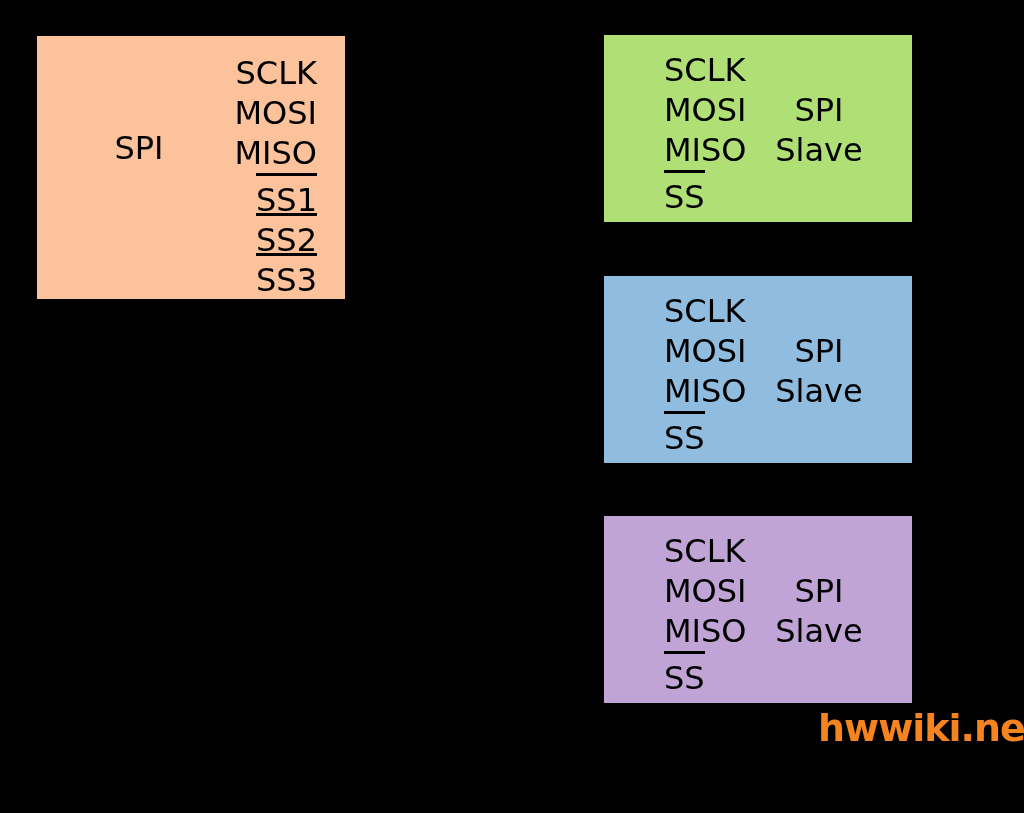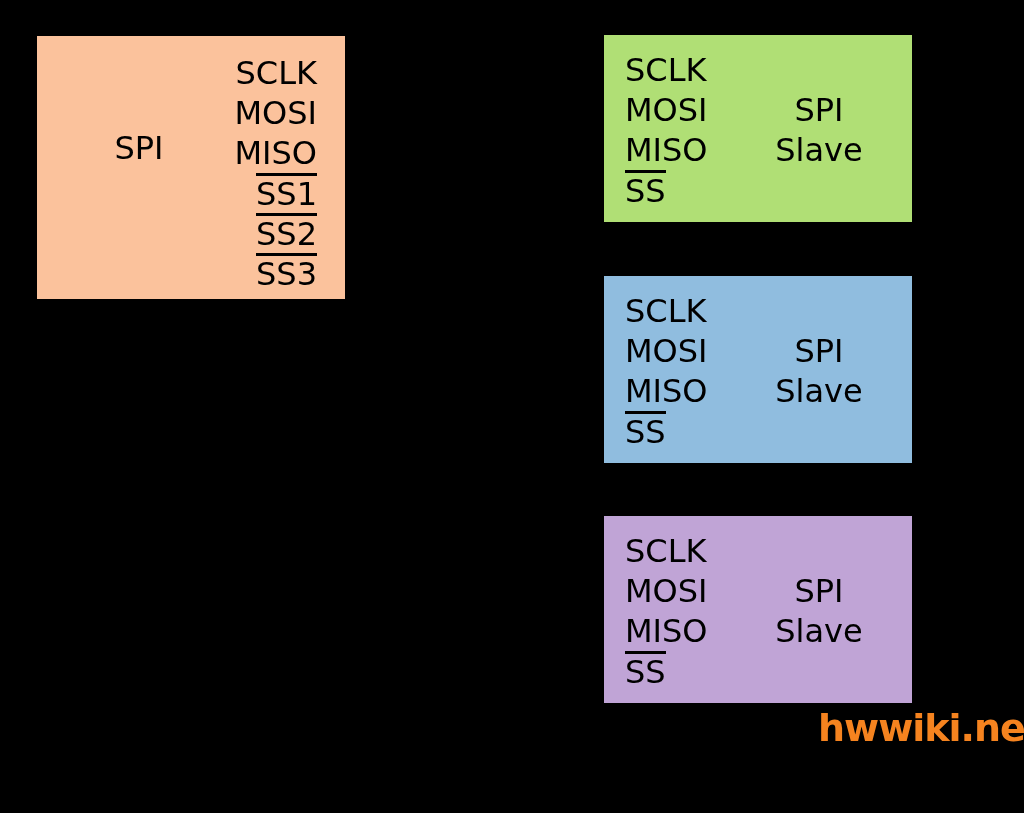--- a/index.html
+++ b/index.html
@@ -6,24 +6,24 @@
   .canvas{
     position:relative;width:1024px;height:813px;background:#000;
     font-family:"DejaVu Sans","Liberation Sans",sans-serif;color:#000;overflow:hidden;
   }
   .box{position:absolute;border:2px solid #000;box-sizing:border-box;}
   .box-master{left:35px;top:34px;width:312px;height:267px;}
   .box-slave1{left:602px;top:33px;width:312px;height:191px;}
   .box-slave2{left:602px;top:274px;width:312px;height:191px;}
   .box-slave3{left:602px;top:514px;width:312px;height:191px;}
   .pins{position:absolute;font-size:32px;}
-  .pins .pin{height:40px;line-height:40px;white-space:nowrap;}
+  .pins .pin{height:40px;line-height:40px;white-space:nowrap;margin-left:39px;}
   .pins-master{top:17px;right:28px;text-align:right;}
   .pins-slave{top:15px;left:21px;text-align:left;}
-  .ov{display:inline-block;border-top:3px solid #000;padding-top:2px;line-height:1.05;}
+  .ov{display:inline-block;border-top:3px solid #000;padding-top:8px;line-height:1.05;}
   .chiplabel{position:absolute;font-size:32px;text-align:center;}
   .chiplabel div{height:40px;line-height:40px;}
   .label-master{left:12px;top:92px;width:180px;}
   .label-slave{right:18px;top:55px;width:150px;}
   .watermark{
     position:absolute;left:818px;top:706px;width:206px;
     font-size:38px;font-weight:bold;letter-spacing:-1px;white-space:nowrap;
   }
 </style>
 </head>

